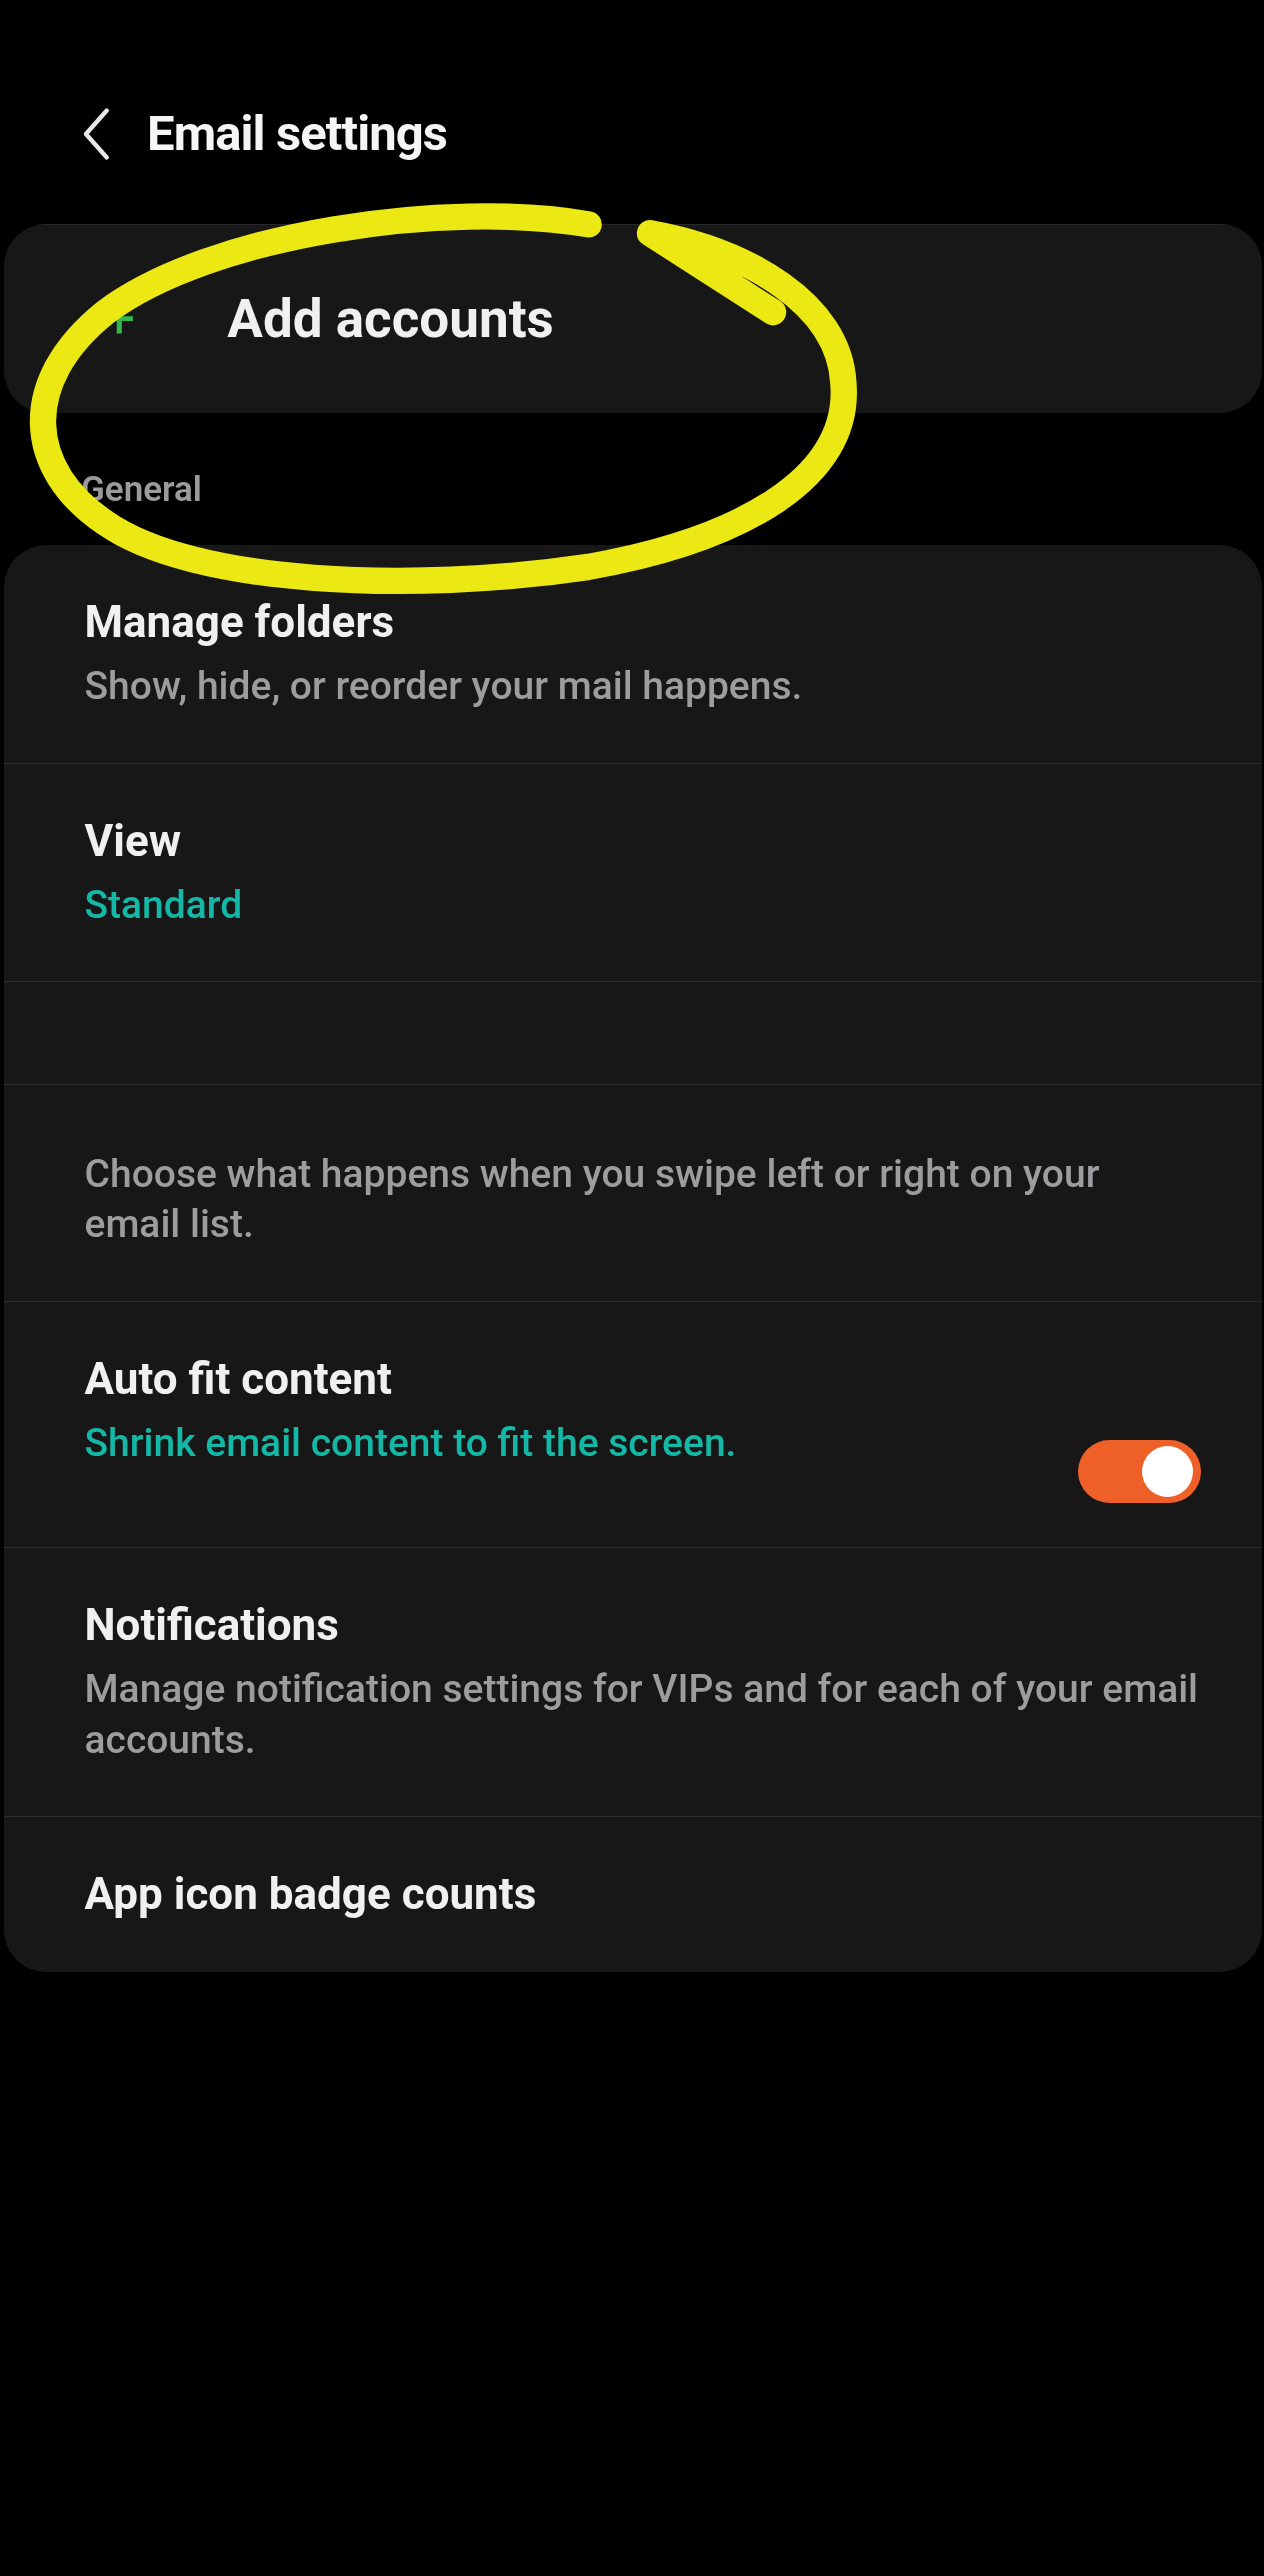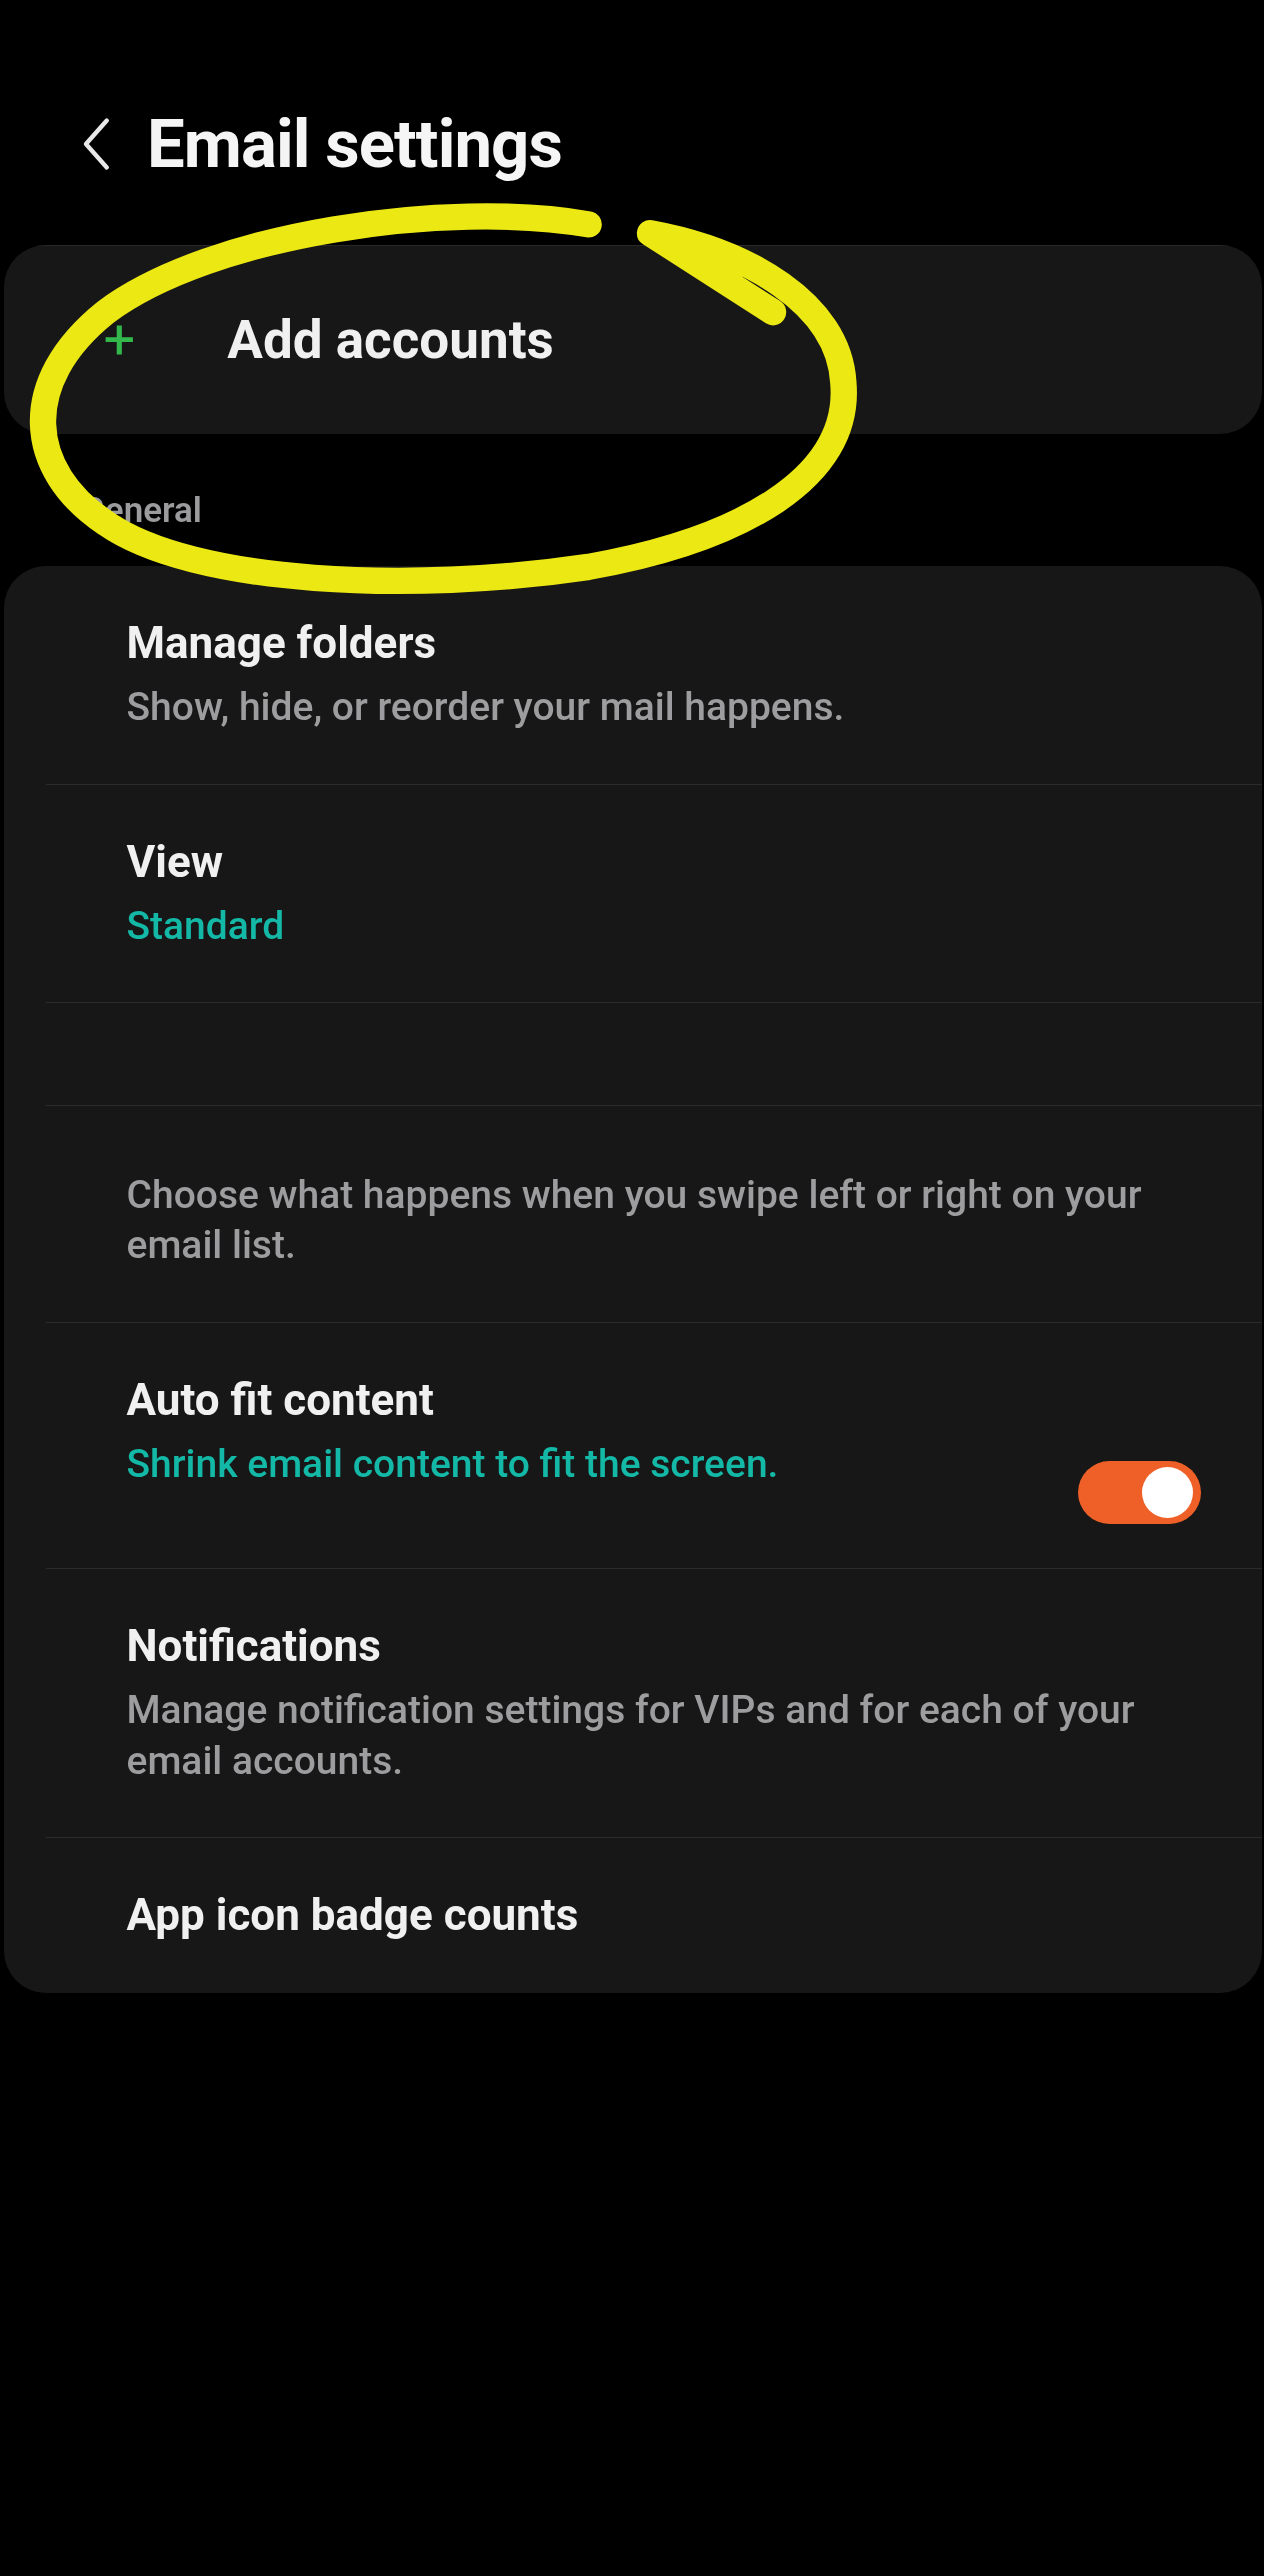--- a/index.html
+++ b/index.html
@@ -22,21 +22,21 @@
       margin-right: 35px;
     }
     .back-icon svg {
       width: 100%;
       height: 100%;
       stroke: #e8e8e8;
       stroke-width: 5;
       fill: none;
     }
     .page-title {
-      font-size: 67px;
+      font-size: 49px;
       font-weight: 700;
       color: #f5f5f5;
       letter-spacing: -0.9px;
     }
     .card {
       background: #171717;
       border-radius: 42px;
       margin: 8.8px 3.5px 0 3.5px;
       overflow: hidden;
     }
@@ -67,21 +67,20 @@
     .settings-card {
       background: #171717;
       border-radius: 42px;
       margin: 0 3.5px 0 3.5px;
       overflow: visible;
     }
     .settings-row {
       padding: 51px 61px 51px 81px;
       border-bottom: 0.9px solid #2c2c2e;
       position: relative;
-      margin-left: 42px;
     }
     .settings-row:last-child { border-bottom: none; }
     .row-title {
       font-size: 44px;
       font-weight: 700;
       color: #f0f0f0;
       line-height: 1.2;
     }
     .row-sub {
       font-size: 39px;

